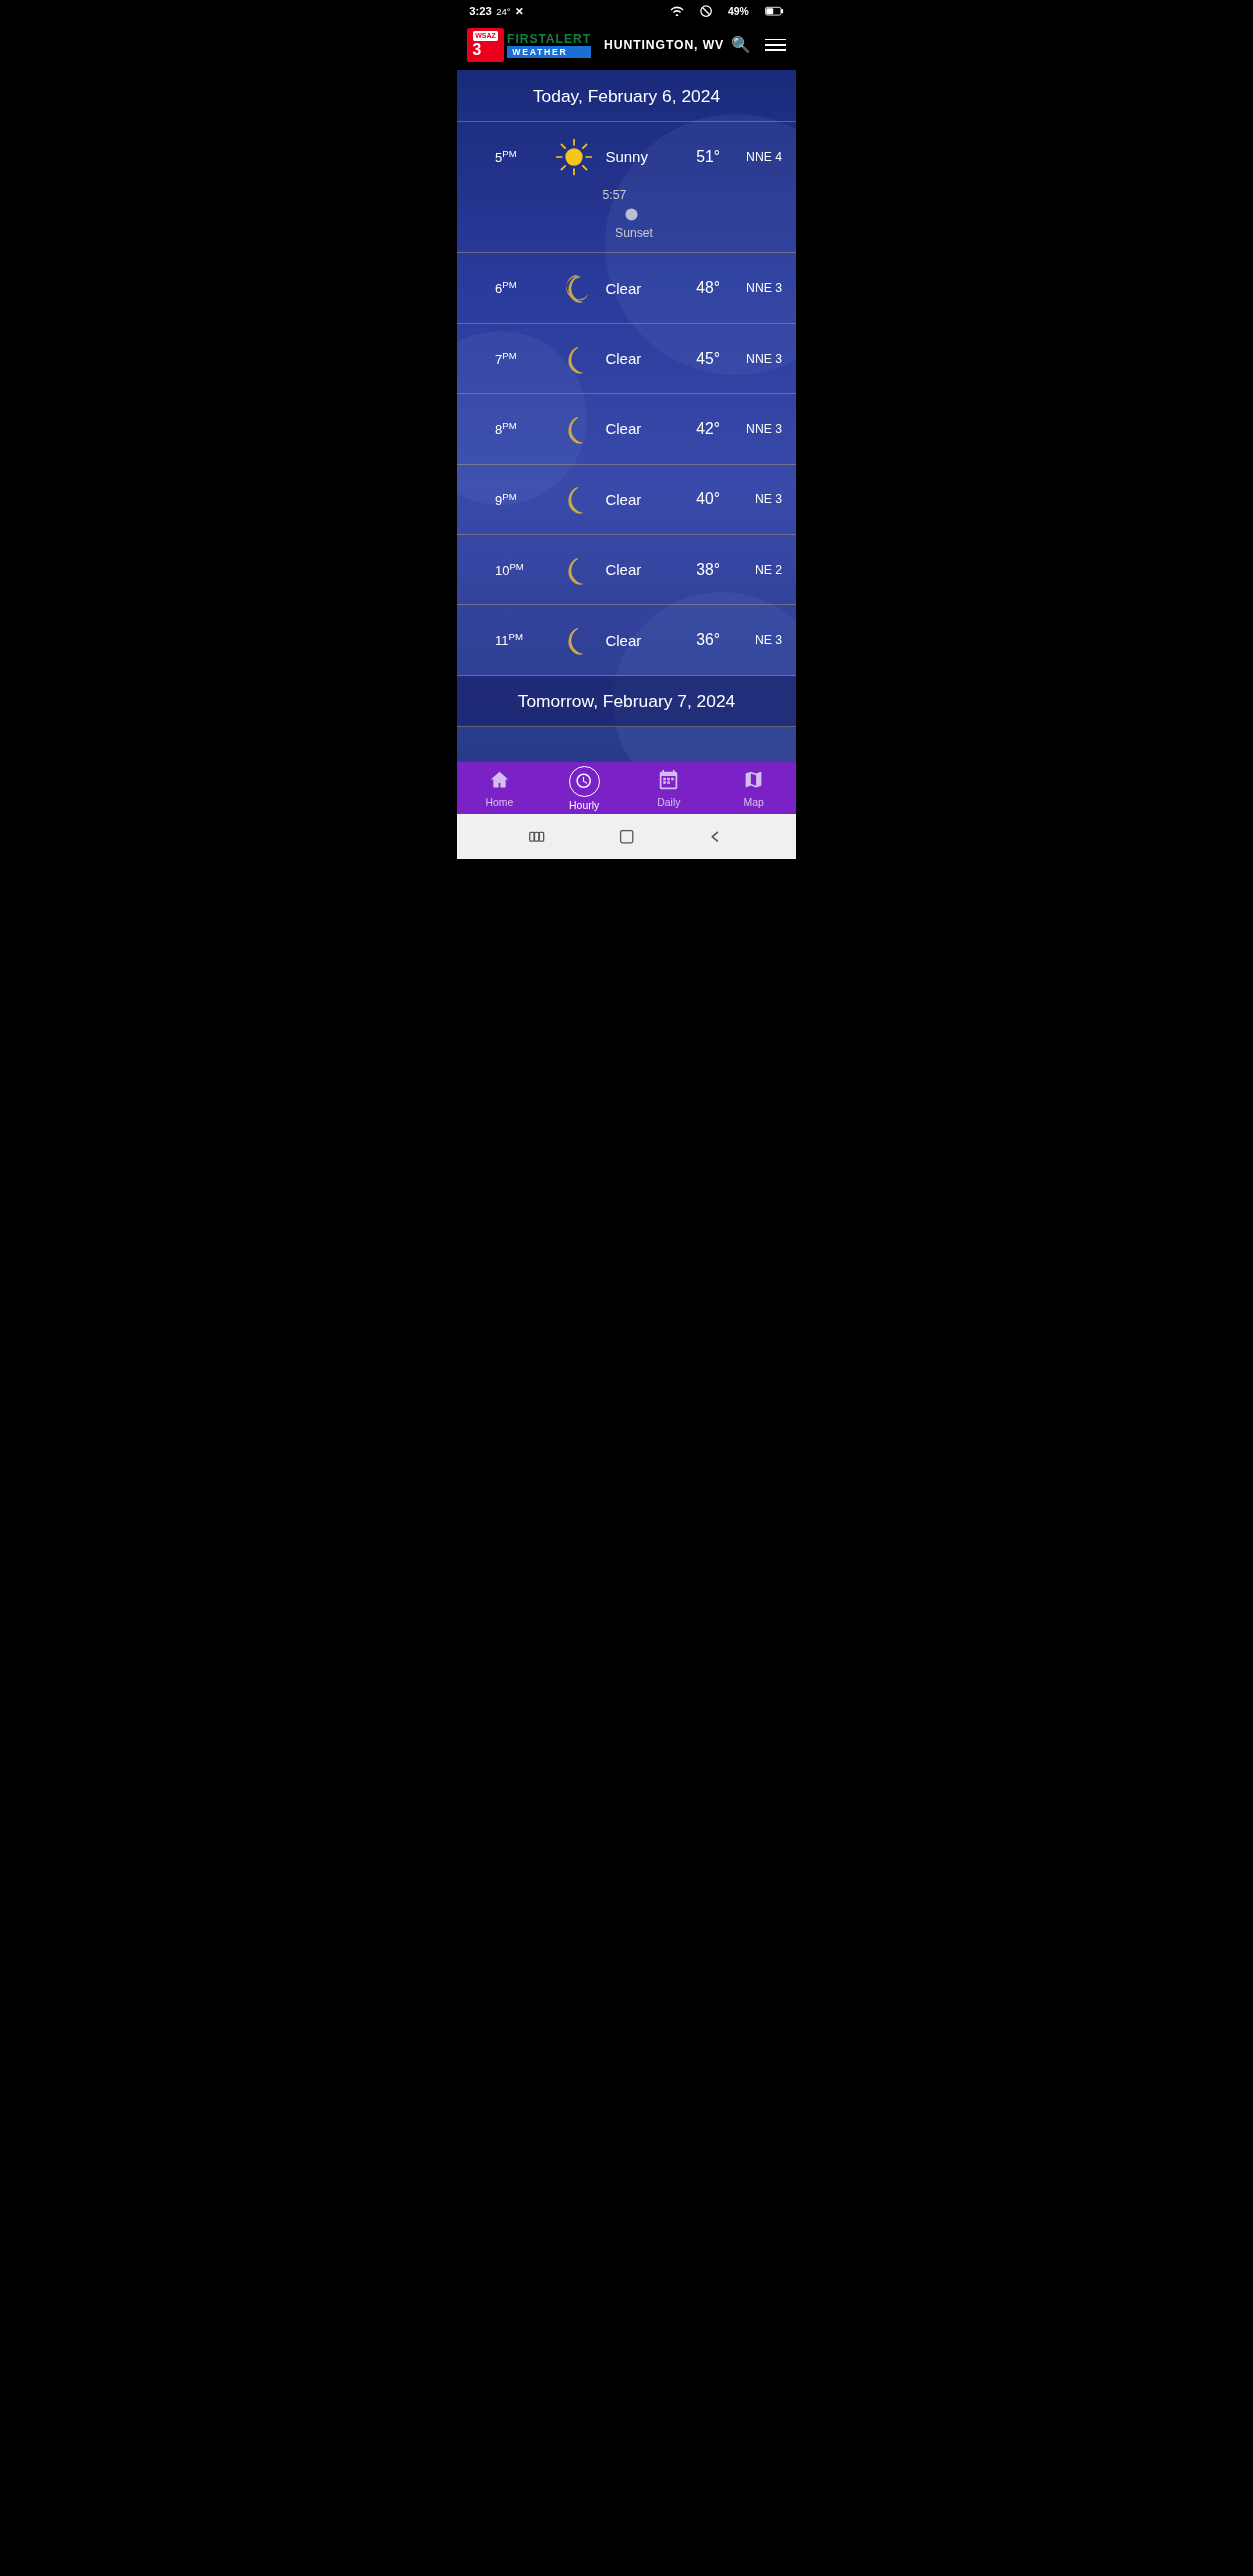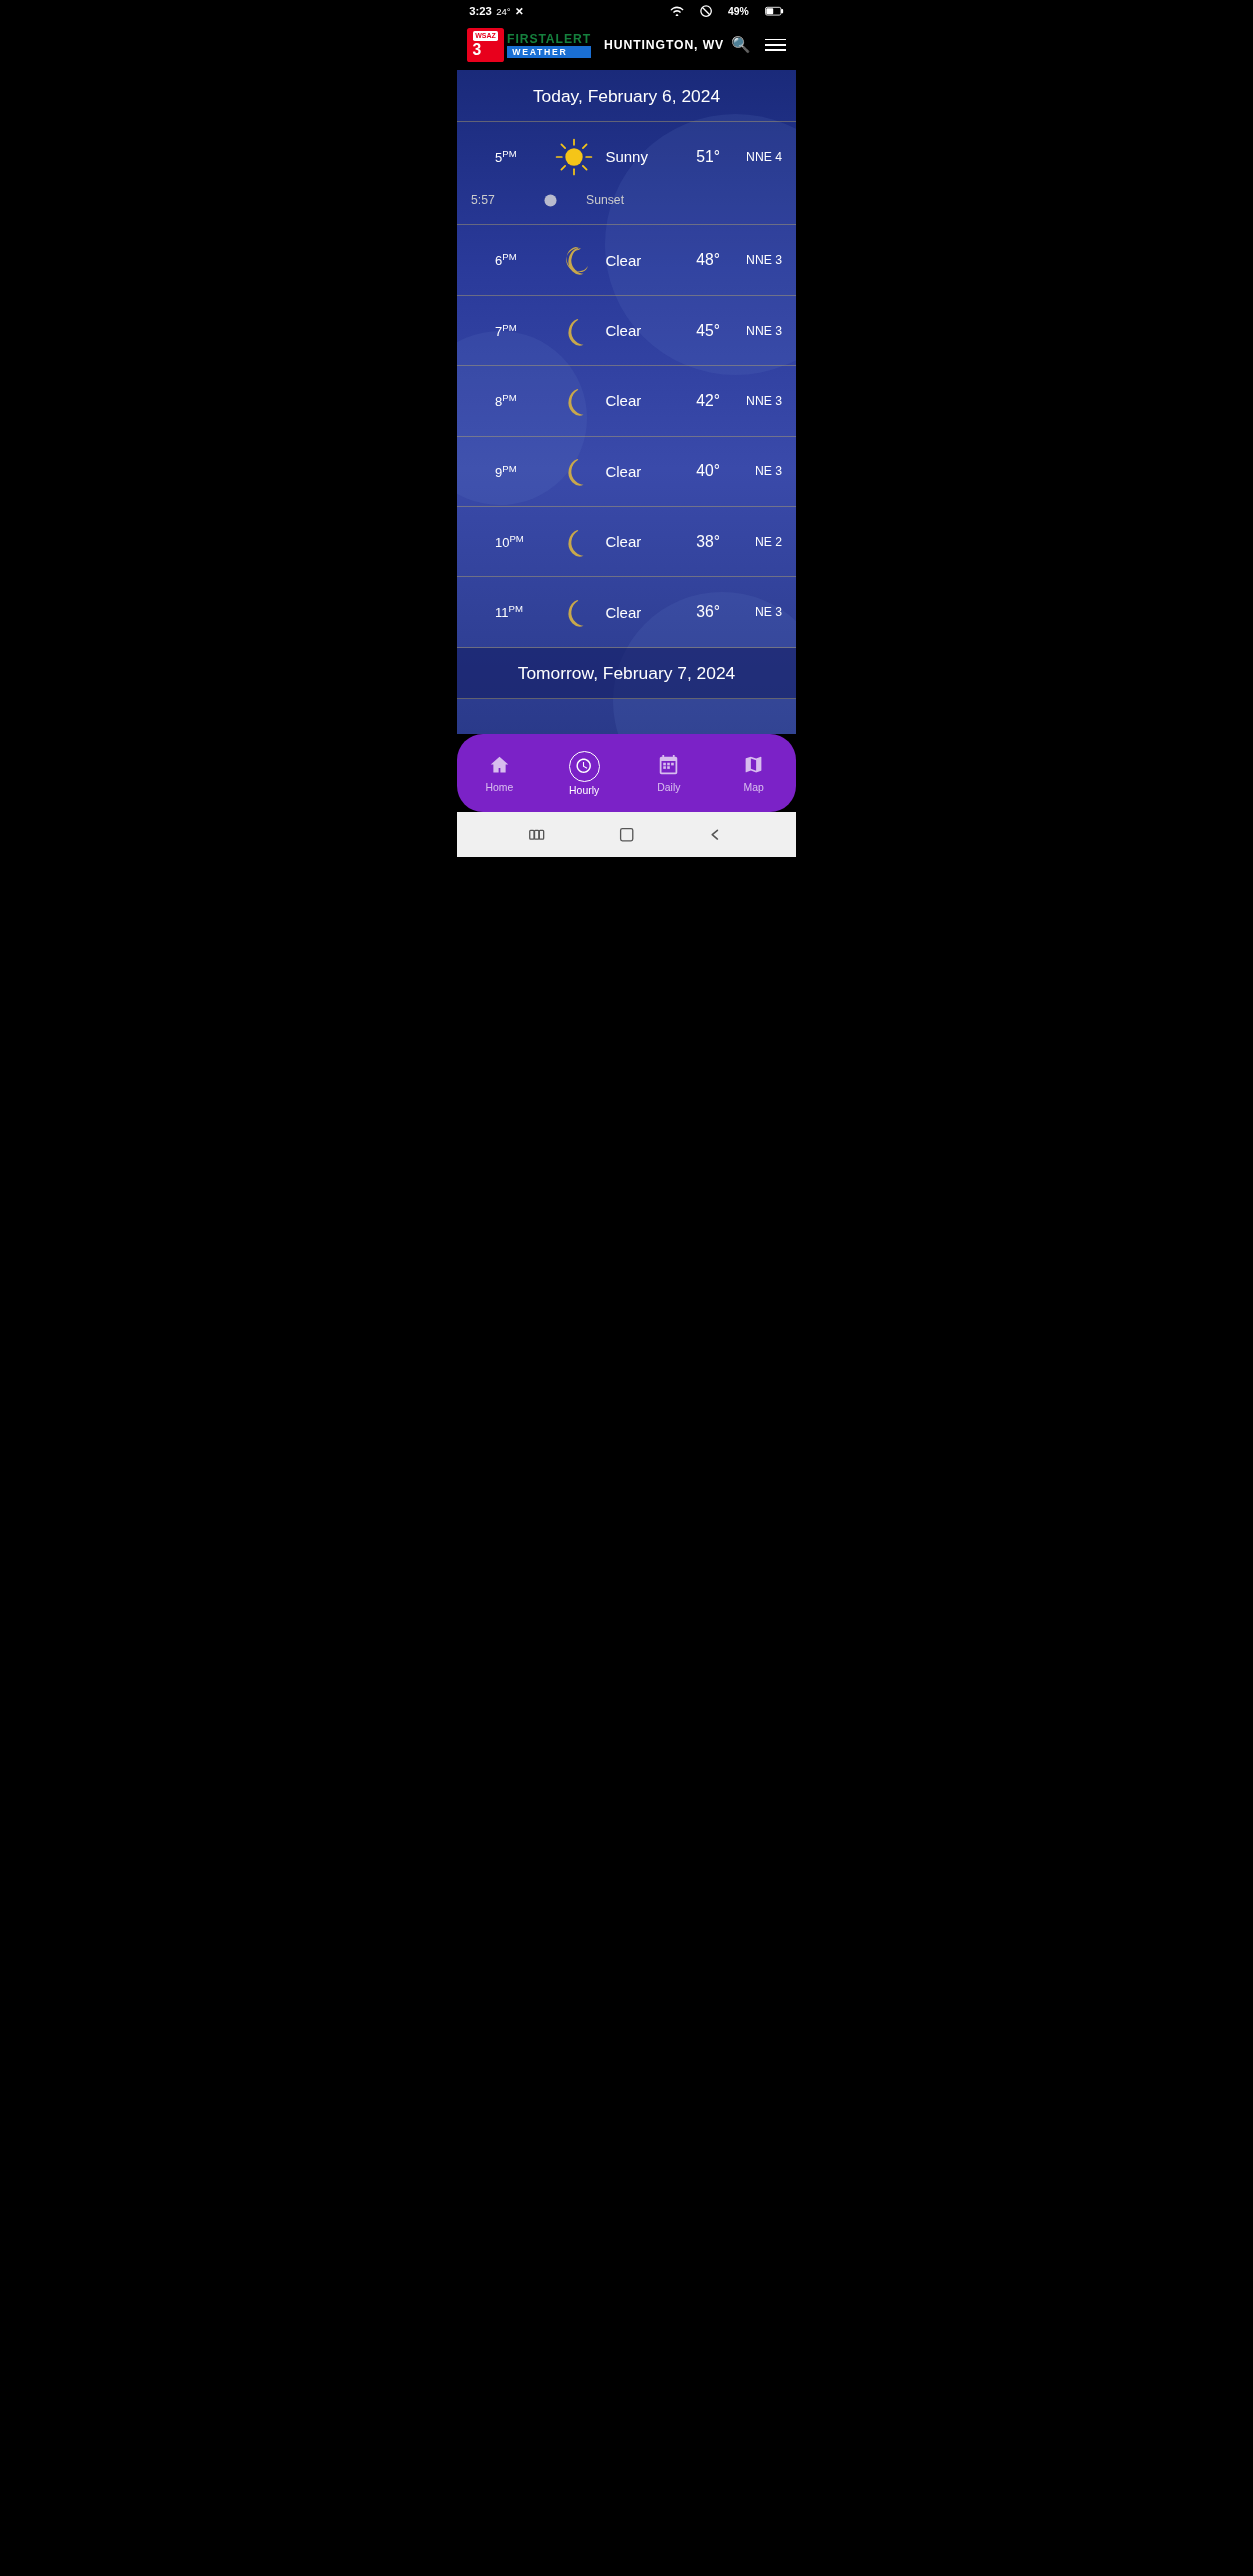--- a/index.html
+++ b/index.html
@@ -172,20 +172,21 @@
       text-align: right;
     }
 
     
     .sunset-row {
       display: flex;
       align-items: center;
       padding: 5.2px 14px 12.2px;
       position: relative;
       z-index: 1;
+      flex-direction: column;
     }
     .sunset-row .sunset-time {
       color: #ccc;
       font-size: 12.2px;
       width: 48px;
       flex-shrink: 0;
     }
     .sunset-row .sunset-icon {
       width: 24.4px; height: 24.4px;
       display: flex; align-items: center; justify-content: center;
@@ -194,22 +195,21 @@
     .sunset-row .sunset-label {
       color: #ccc;
       font-size: 12.2px;
     }
 
     
     .bottom-nav {
       background: #7b22c7;
       display: flex;
       align-items: stretch;
-      height: 78px;
-      border-radius: 26px;
+      height: 52px;
     }
     .nav-item {
       flex: 1;
       display: flex;
       flex-direction: column;
       align-items: center;
       justify-content: center;
       color: rgba(255,255,255,0.7);
       font-size: 10.4px;
       gap: 3.5px;

